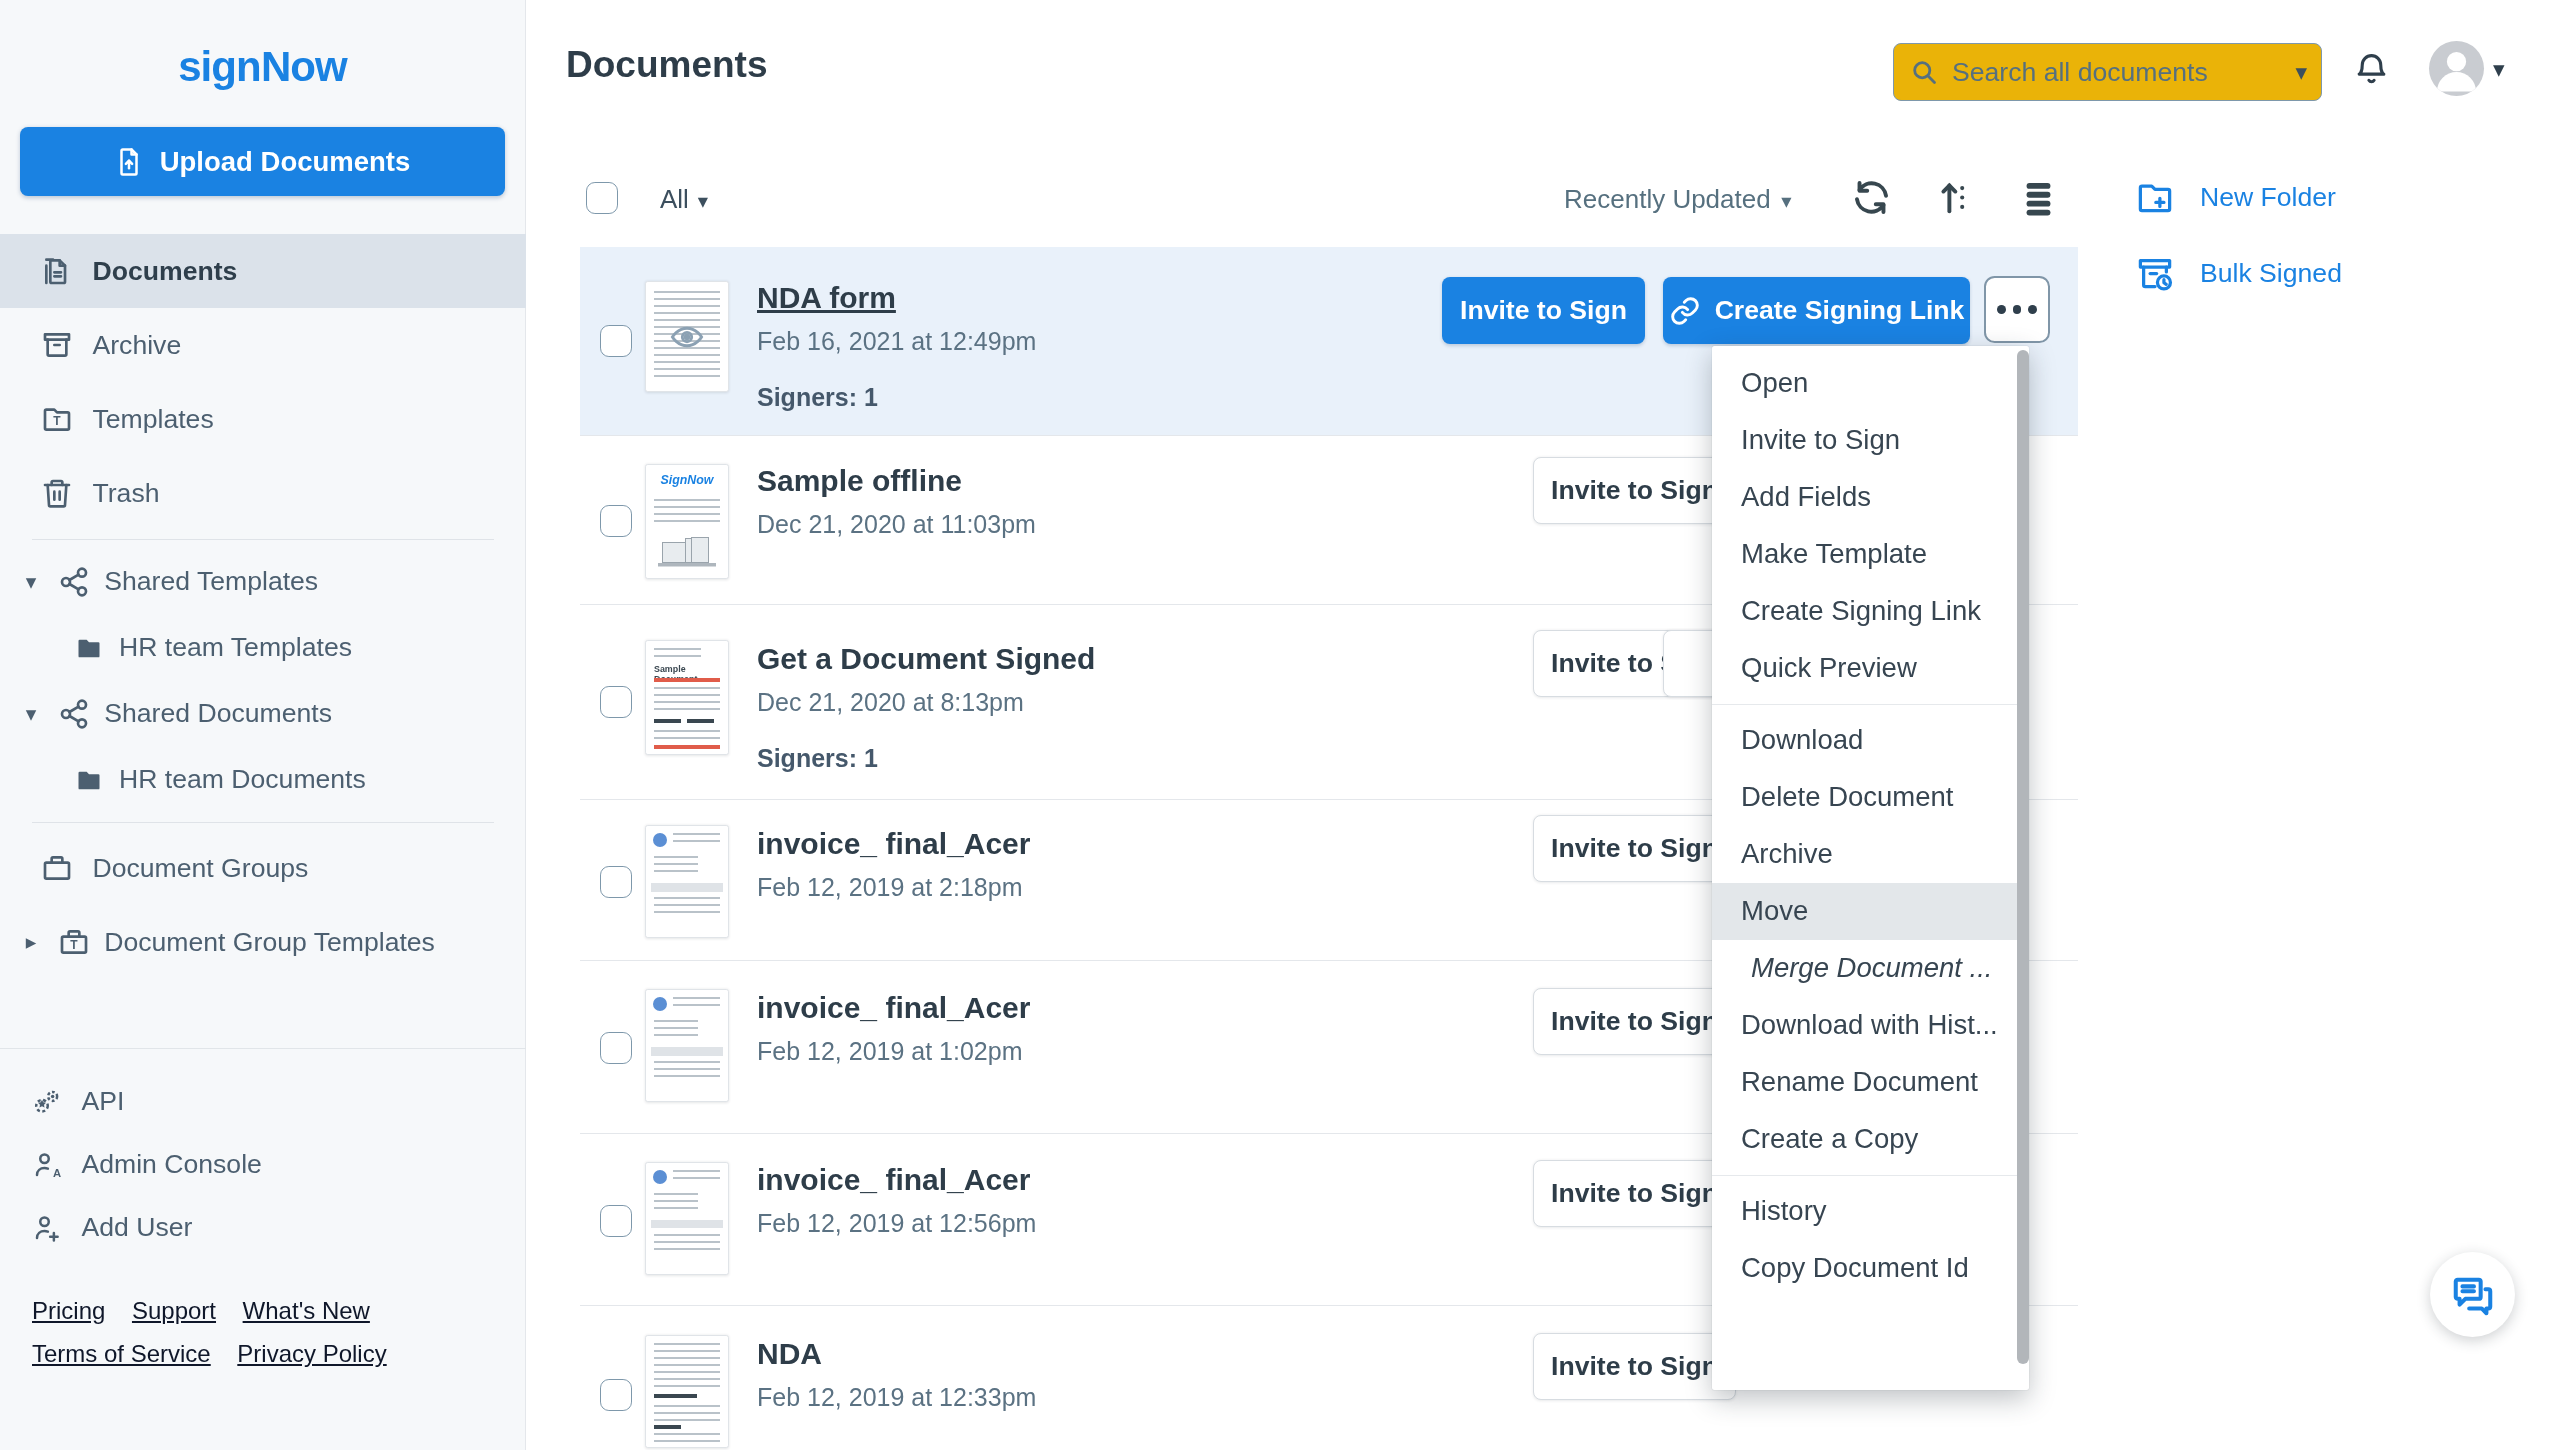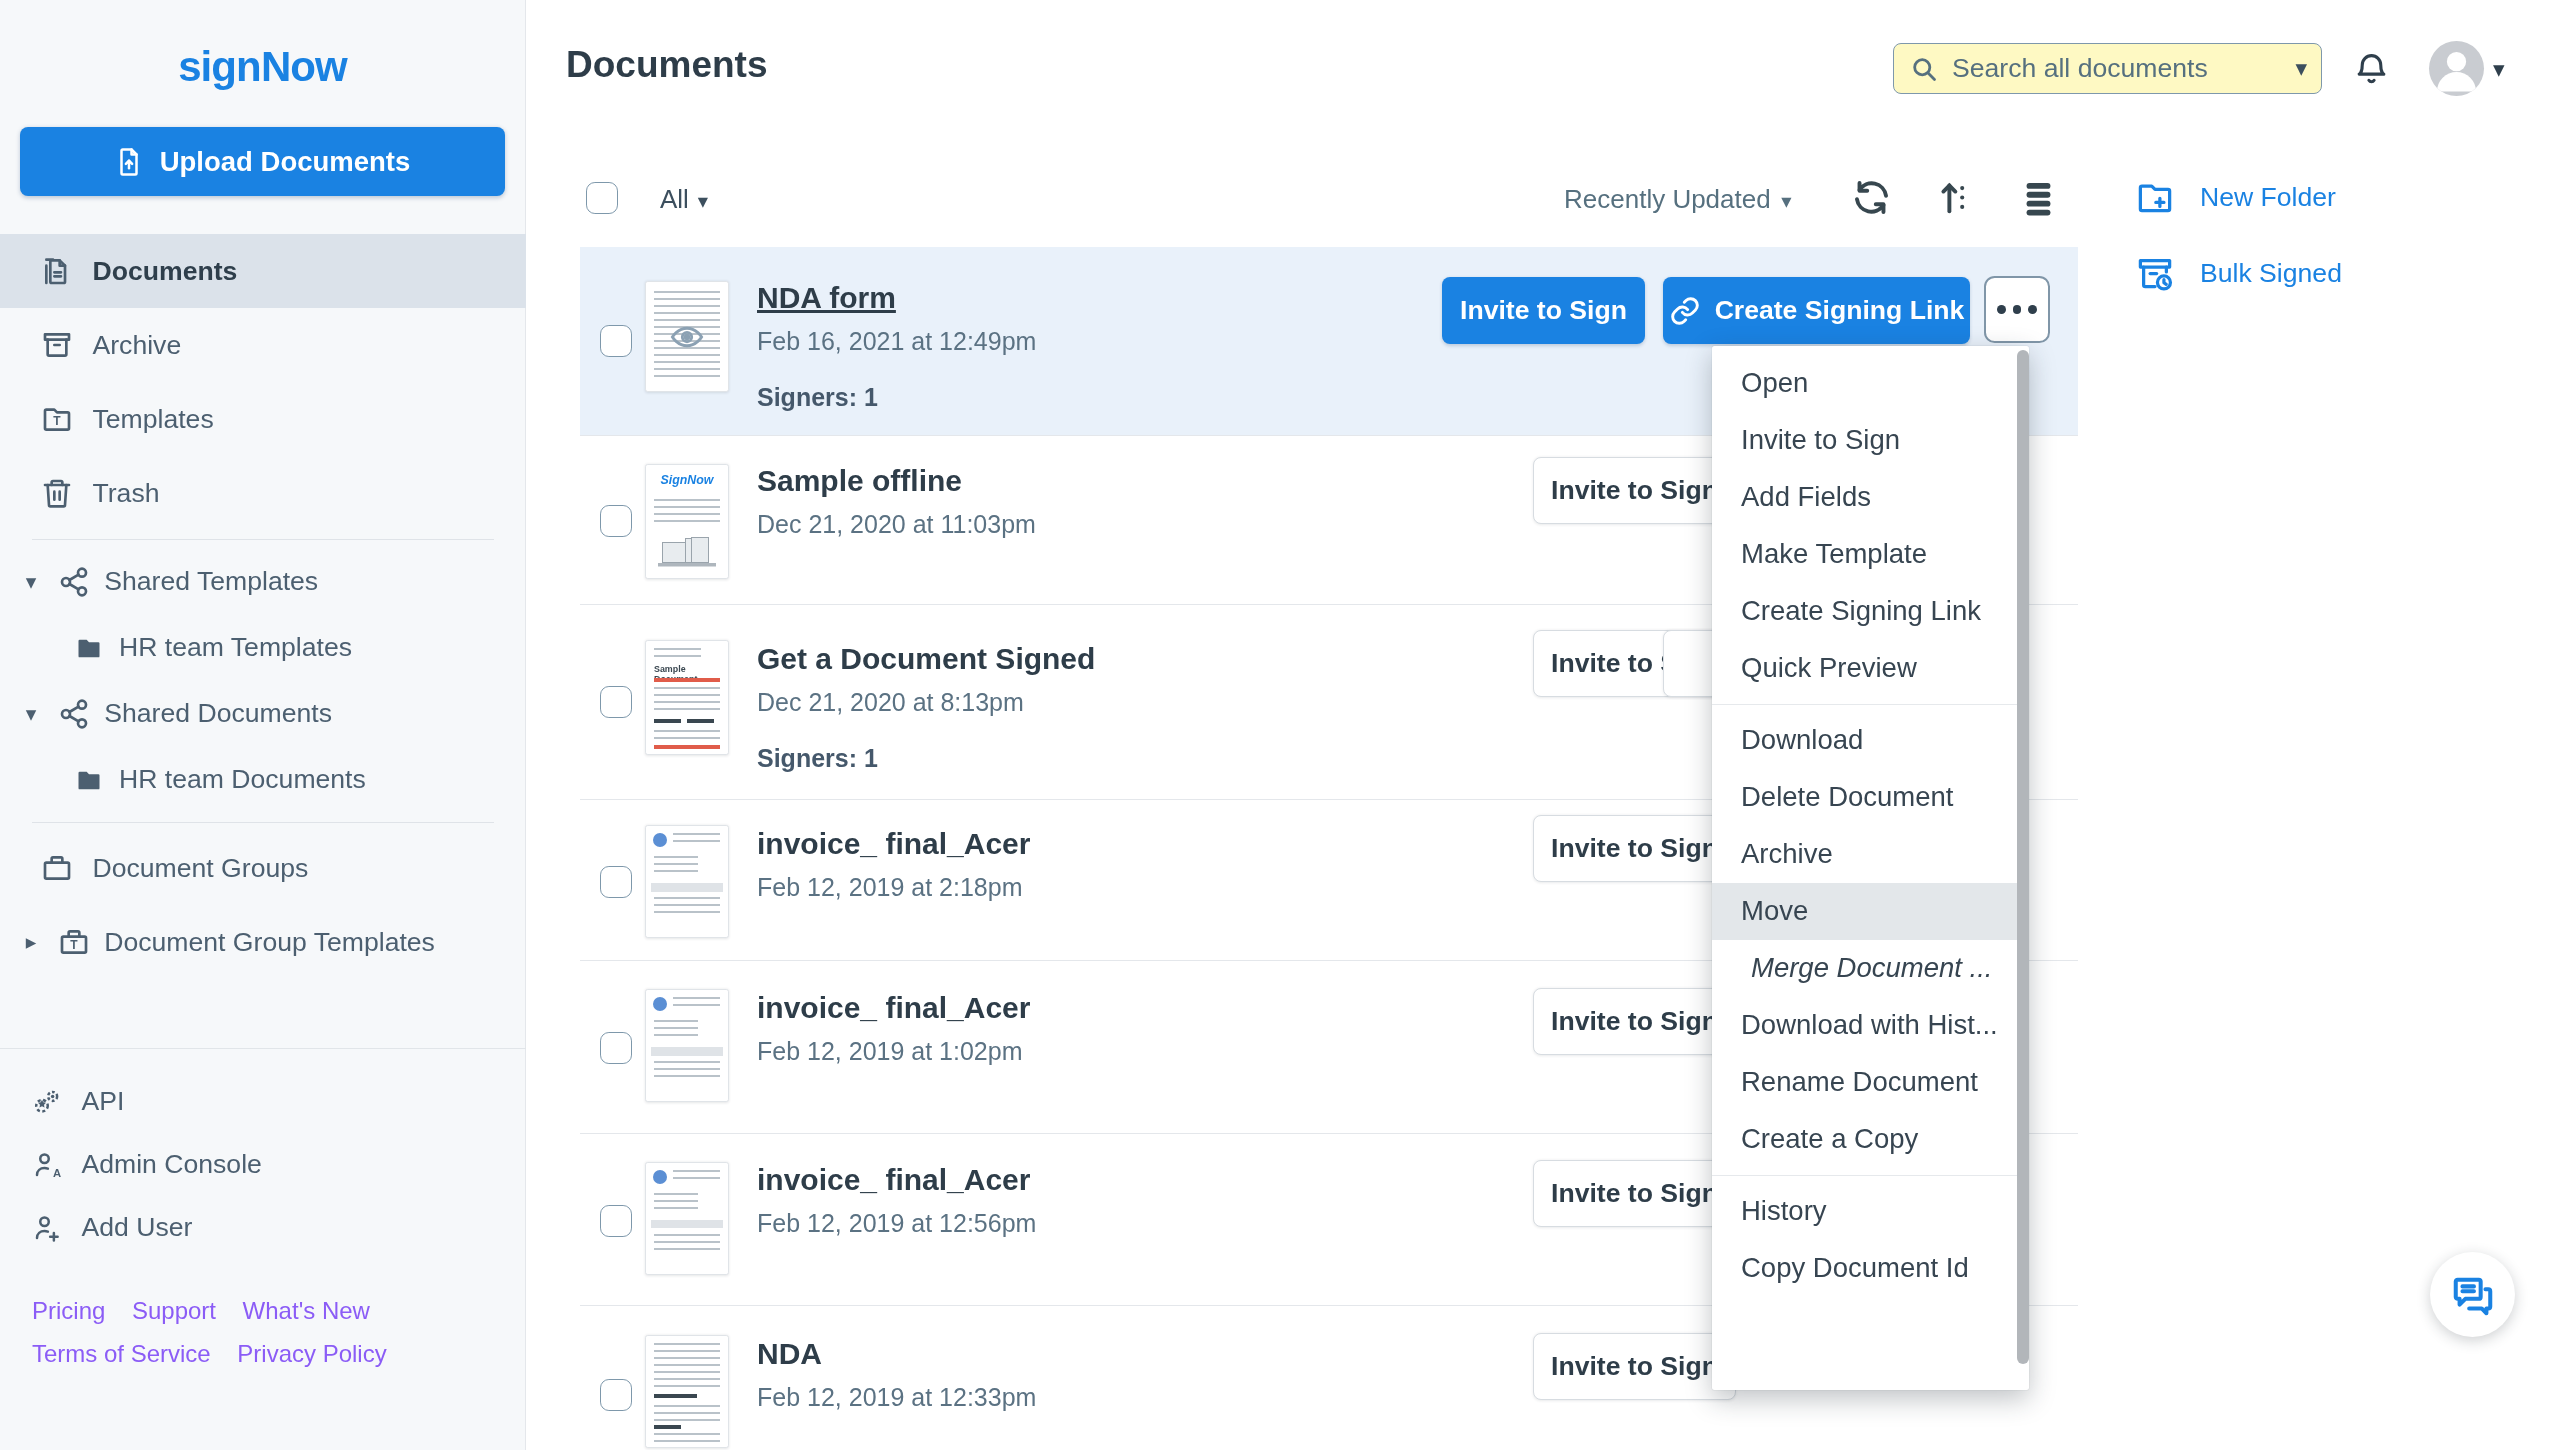--- a/index.html
+++ b/index.html
@@ -18,25 +18,25 @@
   .sep { height:0.9px; background:#dfe3e8; margin:8.9px 32px 8.9px 32px; }
   .tree-item { height:66px; display:flex; align-items:center; gap:14px; padding-left:17.7px; font-size:26.6px; color:#4c5f70; cursor:pointer; }
   .tree-item .caret { width:26.6px; font-size:21px; color:#4c5f70; text-align:center; }
   .tree-item .ic { width:32px; height:32px; flex:0 0 32px; }
   .tree-child { height:66px; display:flex; align-items:center; gap:16px; padding-left:75px; font-size:26.6px; color:#4c5f70; cursor:pointer; }
   .tree-child .ic { width:28px; height:28px; flex:0 0 28px; }
   .bottom-block { position:absolute; left:0; top:1048px; width:526px; border-top:0.9px solid #e1e5e9; padding-top:21px; }
   .tool-item { height:63px; display:flex; align-items:center; gap:19.5px; padding-left:32px; font-size:26.6px; color:#4c5f70; cursor:pointer; }
   .tool-item .ic { width:30px; height:30px; flex:0 0 30px; }
   .foot { padding:30px 0 0 32px; width:461px; line-height:43px; font-size:24px; }
-  .foot a { color:#8b5cf6; margin-right:26.6px; cursor:pointer; white-space:nowrap; }
+  .foot a { color:#0f172a; text-decoration:underline; margin-right:26.6px; cursor:pointer; white-space:nowrap; }
 
   
   .page-title { position:absolute; left:566px; top:44px; font-size:37px; font-weight:700; color:#2e3d49; }
-  .searchbox { position:absolute; left:1893px; top:43px; width:429px; height:51px; border:1.8px solid #7e98ab; border-radius:8px; background:#fef9c3; display:flex; align-items:center; padding:0 14px 0 16px; }
+  .searchbox { position:absolute; left:1893px; top:43px; width:429px; height:58px; border:1.8px solid #7e98ab; border-radius:8px; background:#eab308; display:flex; align-items:center; padding:0 14px 0 16px; }
   .searchbox input { border:none; outline:none; flex:1; font-size:26.6px; color:#3c4f5e; font-family:inherit; background:transparent; margin-left:14px; }
   .searchbox input::placeholder { color:#56707f; opacity:1; }
   .searchbox .caret { color:#3c4f5e; font-size:23px; }
   .bell { position:absolute; left:2353px; top:50px; width:37px; height:39px; color:#2f3f4c; cursor:pointer; }
   .avatar { position:absolute; left:2429px; top:41px; width:55px; height:55px; border-radius:50%; background:#c9ccd1; overflow:hidden; cursor:pointer; }
   .avatar-caret { position:absolute; left:2493px; top:56px; font-size:23px; color:#2f3f4c; cursor:pointer; }
 
   
   .checkbox { width:32px; height:32px; border:1.8px solid #7e98ab; border-radius:8.9px; background:#fff; display:inline-block; cursor:pointer; }
   .cb-toolbar { position:absolute; left:586px; top:182px; }

